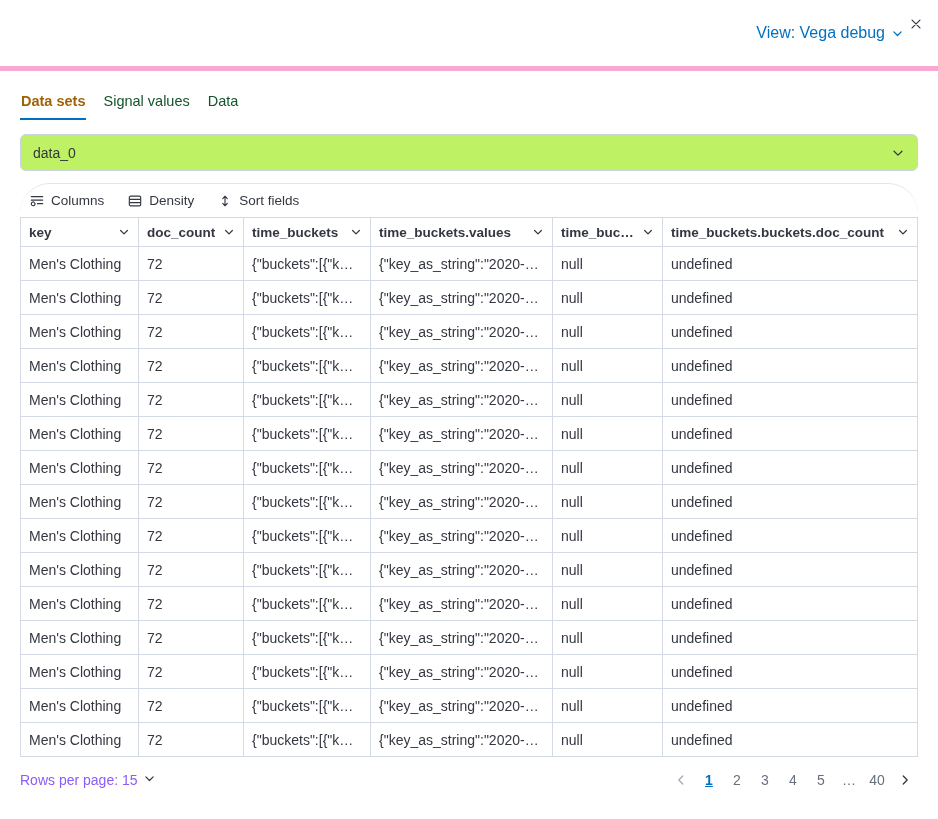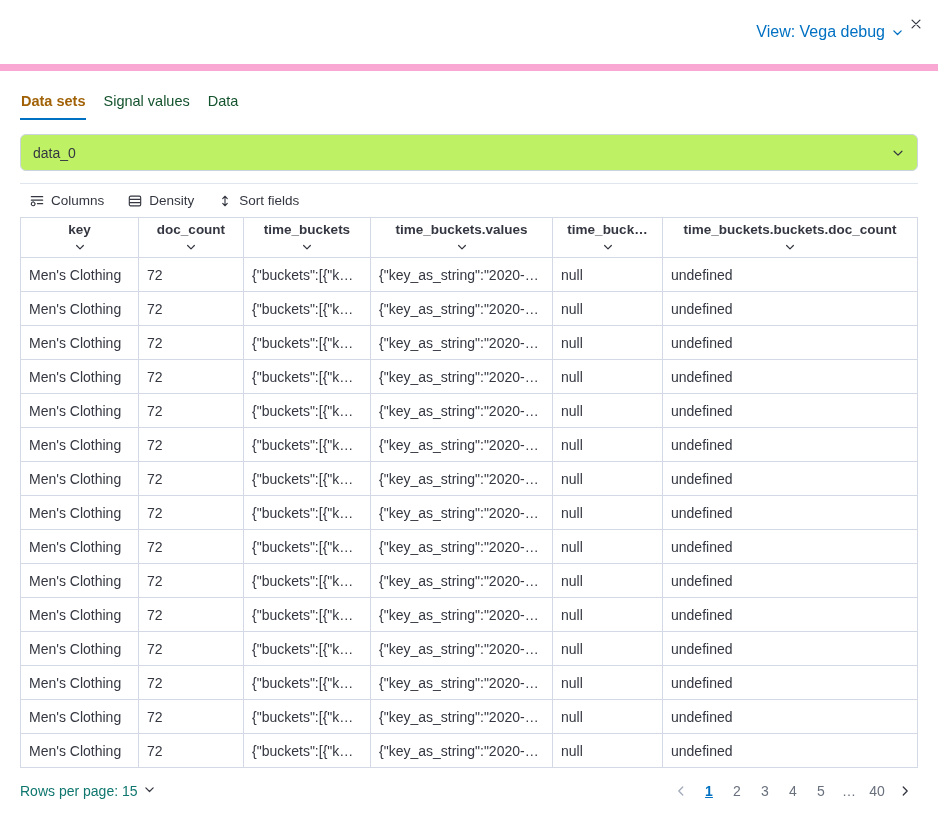--- a/index.html
+++ b/index.html
@@ -10,21 +10,21 @@
     color: #343741;
     font-family: "Liberation Sans", sans-serif;
     position: relative;
     overflow: hidden;
   }
   button { font-family: inherit; background: none; border: none; cursor: pointer; color: inherit; padding: 0; }
 
   
   .flyout-header {
     height: 71px;
-    border-bottom: 7px solid #f9a8d4;
+    border-bottom: 5px solid #f9a8d4;
     display: flex; align-items: center; justify-content: flex-end;
     padding-right: 34px;
     position: relative;
   }
   .view-btn {
     display: inline-flex; align-items: center; gap: 6px;
     color: #0071C2; font-size: 16px;
   }
   .close-btn {
     position: absolute; top: 12px; right: 10px;
@@ -40,40 +40,40 @@
   .tab.active { color: #a16207; font-weight: 700; border-bottom-color: #0071C2; }
 
   .select-box {
     margin-top: 14px; height: 37px;
     border: 1px solid #CBD3DF; border-radius: 6px;
     display: flex; align-items: center; justify-content: space-between;
     padding: 0 12px; font-size: 14px; background: #bef264;
     cursor: pointer;
   }
 
-  .grid-wrap { margin-top: 12px; border-top: 1px solid #E0E6EE; }
+  .grid-wrap { margin-top: 12px; border-top: 1px solid #E0E6EE; border-radius: 30px; }
   .toolbar { display: flex; align-items: center; gap: 20px; padding: 7px 8px; }
   .toolbar-btn { display: inline-flex; align-items: center; gap: 7px; font-size: 13.5px; color: #343741; padding: 2px; }
 
   table.grid { width: 100%; border-collapse: collapse; table-layout: fixed; font-size: 14px; }
   .grid th, .grid td {
     border: 1px solid #D3DAE6;
     padding: 6px 8px;
     text-align: left;
     overflow: hidden; white-space: nowrap; text-overflow: ellipsis;
   }
   .grid th { font-size: 13.5px; font-weight: 700; height: 29px; padding: 4px 8px; cursor: pointer; }
   .grid td { height: 34px; color: #343741; cursor: default; }
-  .th-inner { display: flex; align-items: center; justify-content: space-between; gap: 4px; overflow: hidden; flex-direction: column; }
+  .th-inner { display: flex; align-items: center; justify-content: space-between; gap: 4px; overflow: hidden; }
   .th-label { overflow: hidden; text-overflow: ellipsis; }
   .th-inner svg { flex: 0 0 auto; }
 
   
   .grid-footer { display: flex; align-items: center; justify-content: space-between; margin-top: 10px; }
-  .rpp-btn { display: inline-flex; align-items: flex-start; gap: 5px; font-size: 14px; color: #0f766e; }
+  .rpp-btn { display: inline-flex; align-items: flex-start; gap: 5px; font-size: 14px; color: #8b5cf6; }
   .pagination { display: flex; align-items: center; gap: 2px; }
   .page-btn { min-width: 26px; height: 26px; font-size: 14px; color: #69707D; padding: 0 5px; }
   .page-btn.active { color: #0071C2; font-weight: 700; text-decoration: underline; }
   .page-btn.ellipsis { cursor: default; }
   .page-arrow { width: 26px; height: 26px; display: inline-flex; align-items: center; justify-content: center; }
   .page-arrow.disabled { cursor: default; }
 </style>
 </head>
 <body>
 

